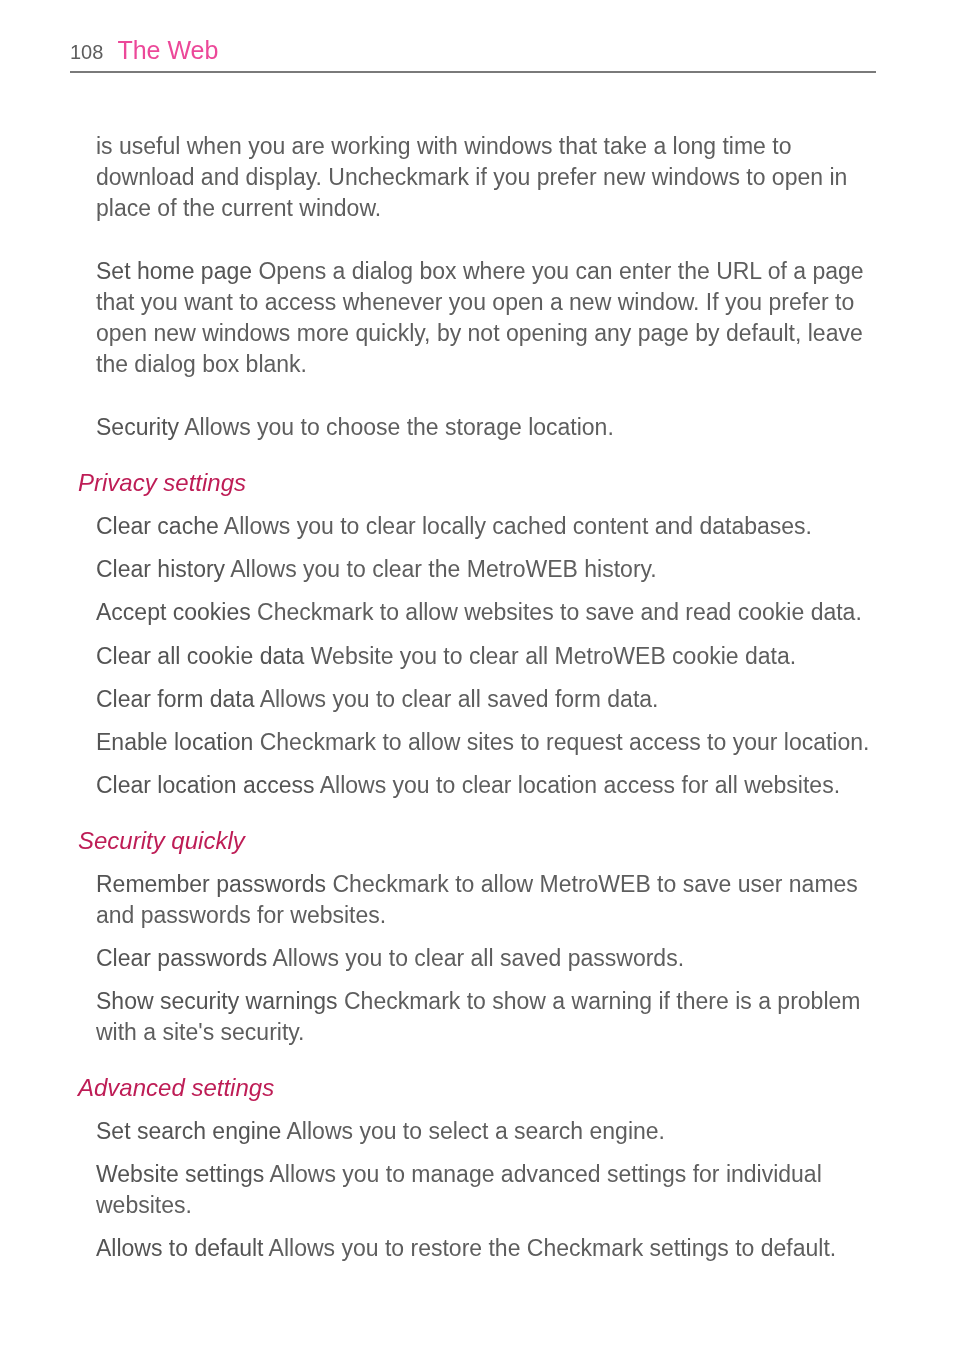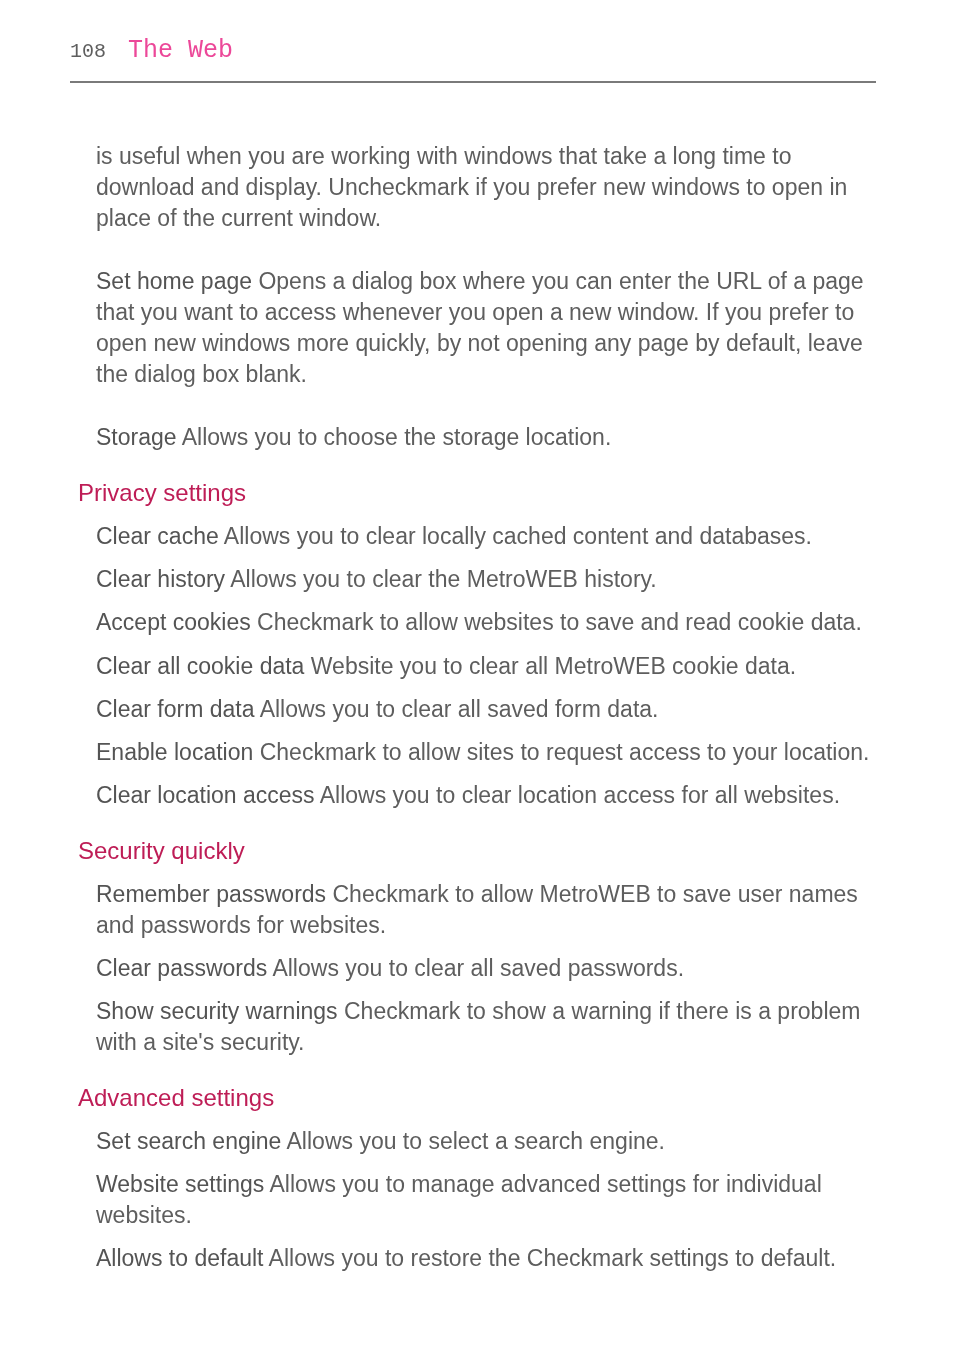--- a/index.html
+++ b/index.html
@@ -9,26 +9,25 @@
       color: #5e5e5e;
       background: #fff;
       font-weight: 300;
     }
     .page {
       padding: 36px 78px 60px 78px;
     }
     .page-header {
       display: flex;
       align-items: baseline;
-      gap: 22px;
+      gap: 14px;
       border-bottom: 2px solid #7a7a7a;
-      padding-bottom: 16px;
+      padding-bottom: 6px;
       margin-bottom: 58px;
       margin-left: -8px;
-      font-family: Liberation Mono, monospace;
     }
     .page-number {
       font-size: 20px;
       color: #5e5e5e;
       font-weight: 400;
     }
     .page-title {
       font-size: 25px;
       color: #ec4899;
       font-weight: 400;
@@ -51,40 +50,41 @@
     .label-bold {
       font-weight: 500;
       color: #545454;
     }
     .section-heading {
       font-size: 24px;
       color: #be1d56;
       font-weight: 400;
       margin-top: 26px;
       margin-bottom: 14px;
+      font-style: italic;
     }
   </style>
 </head>
 <body>
 
 <div class="page">
 
   <div class="page-header">
     <span class="page-number">108</span>
     <span class="page-title">The Web</span>
   </div>
 
   <p class="body-paragraph">is useful when you are working with windows that take a long time to download and display. Uncheckmark if you prefer new windows to open in place of the current window.</p>
 
   <p class="body-paragraph">
     <span class="label-bold">Set home page</span><span> Opens a dialog box where you can enter the URL of a page that you want to access whenever you open a new window. If you prefer to open new windows more quickly, by not opening any page by default, leave the dialog box blank.</span>
   </p>
 
   <p class="body-paragraph">
-    <span class="label-bold">Storage</span><span> Allows you to choose the storage location.</span>
+    <span class="label-bold">Security</span><span> Allows you to choose the storage location.</span>
   </p>
 
   <h2 class="section-heading">Privacy settings</h2>
 
   <p class="setting-item">
     <span class="label-bold">Clear cache</span><span> Allows you to clear locally cached content and databases.</span>
   </p>
   <p class="setting-item">
     <span class="label-bold">Clear history</span><span> Allows you to clear the MetroWEB history.</span>
   </p>

